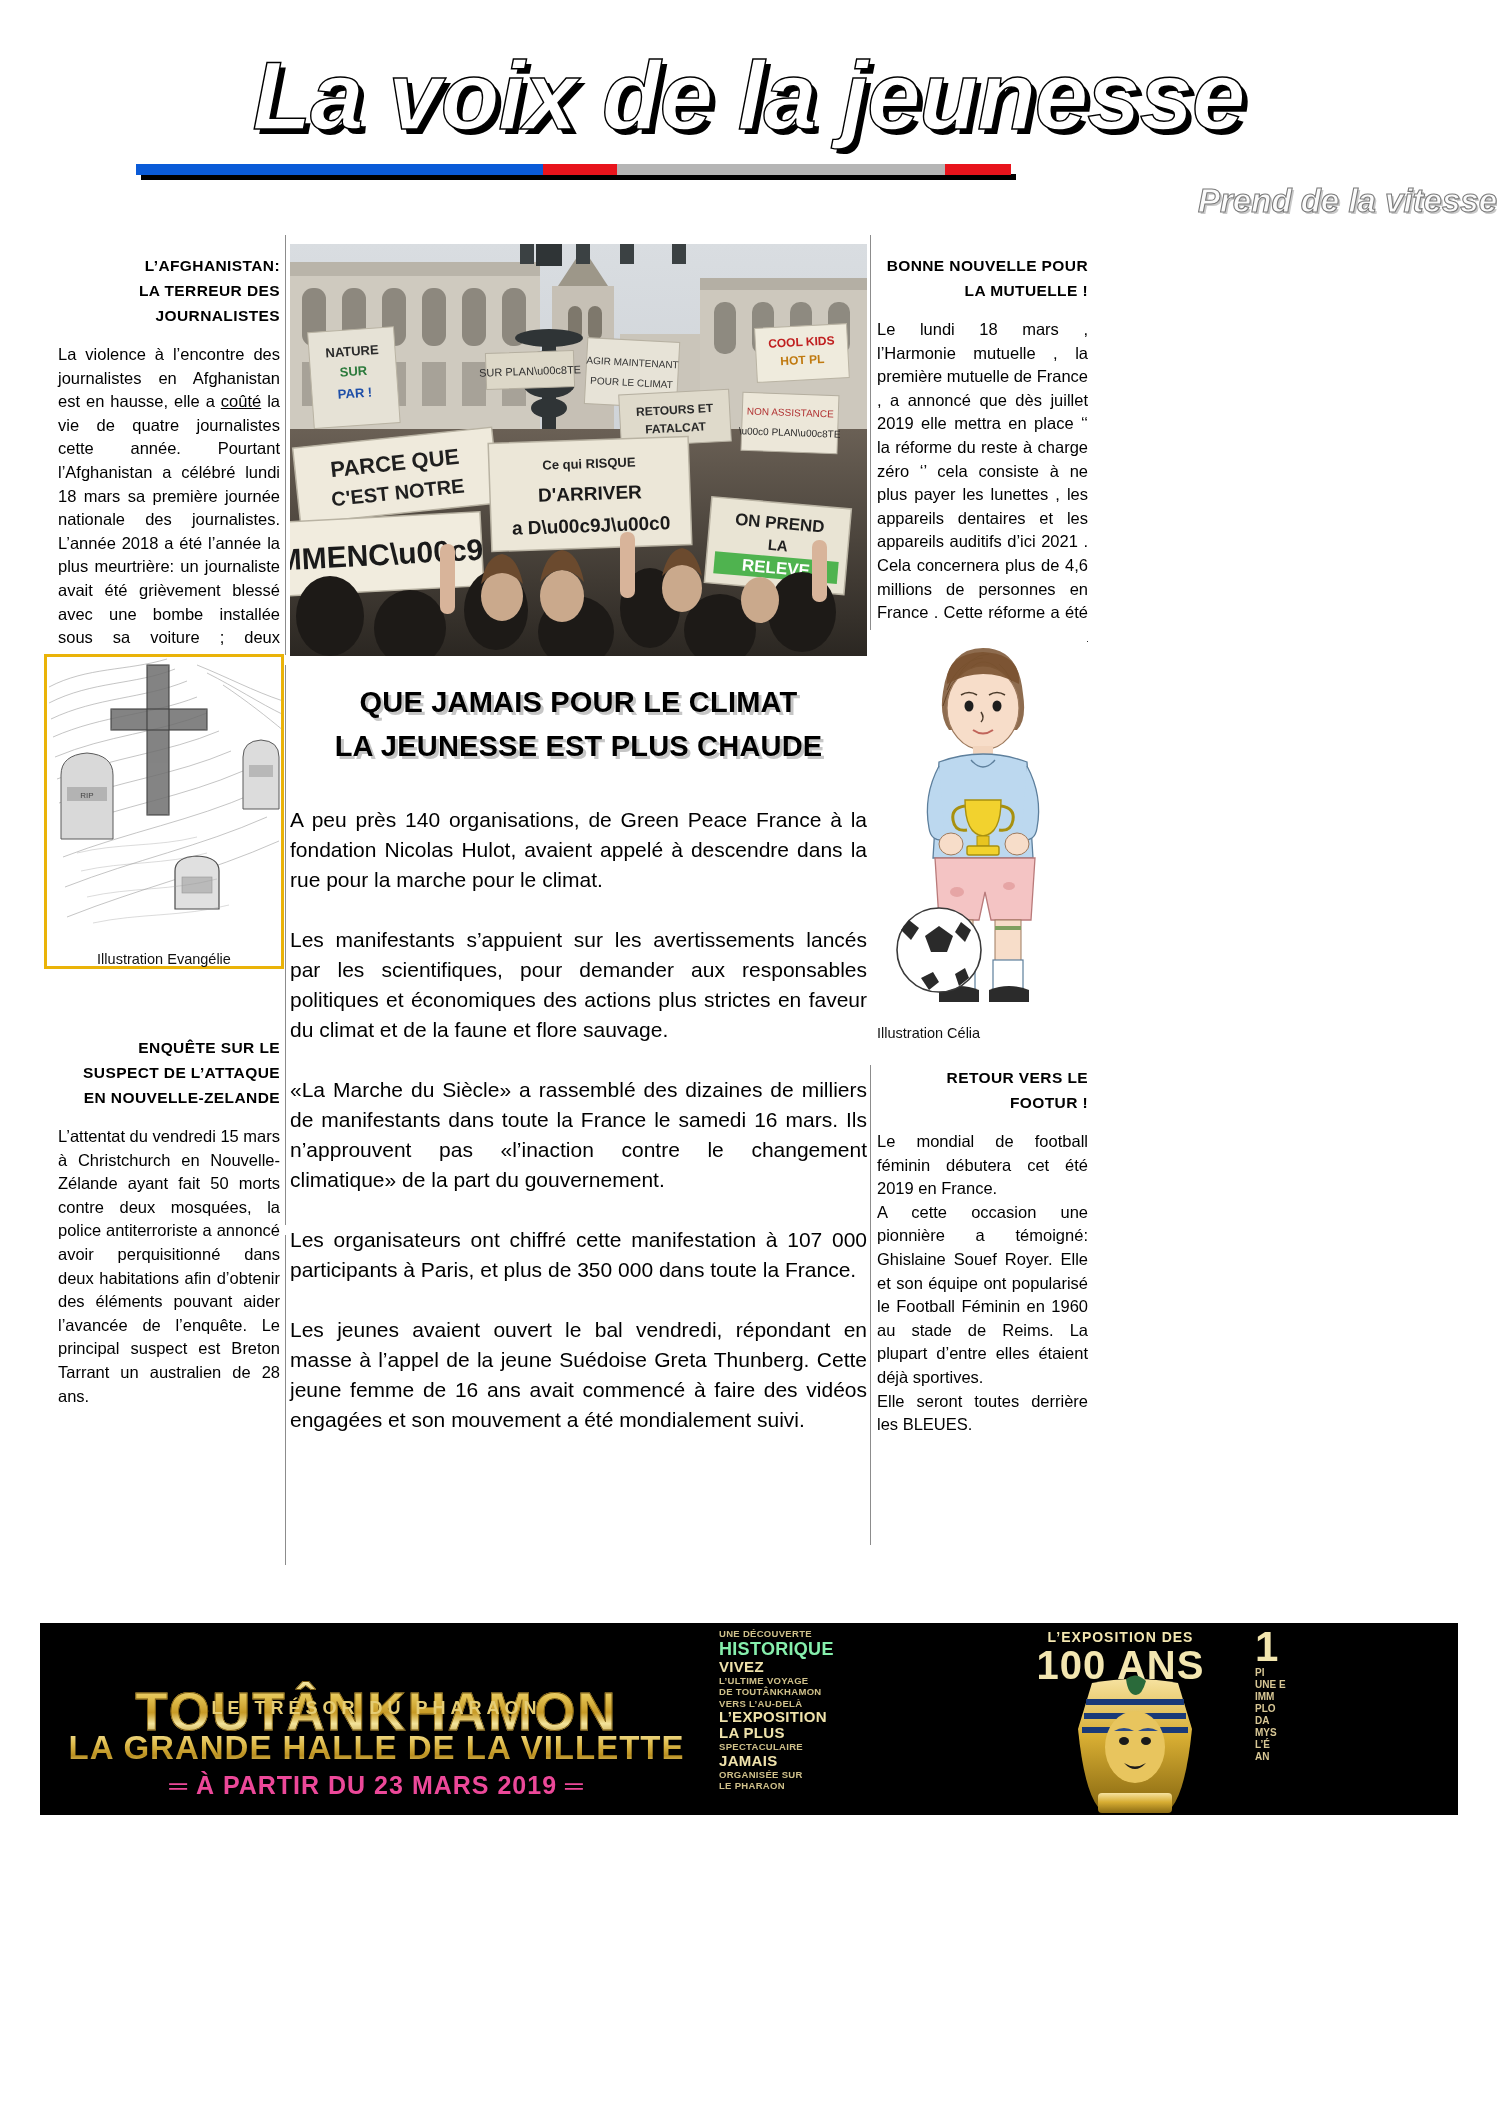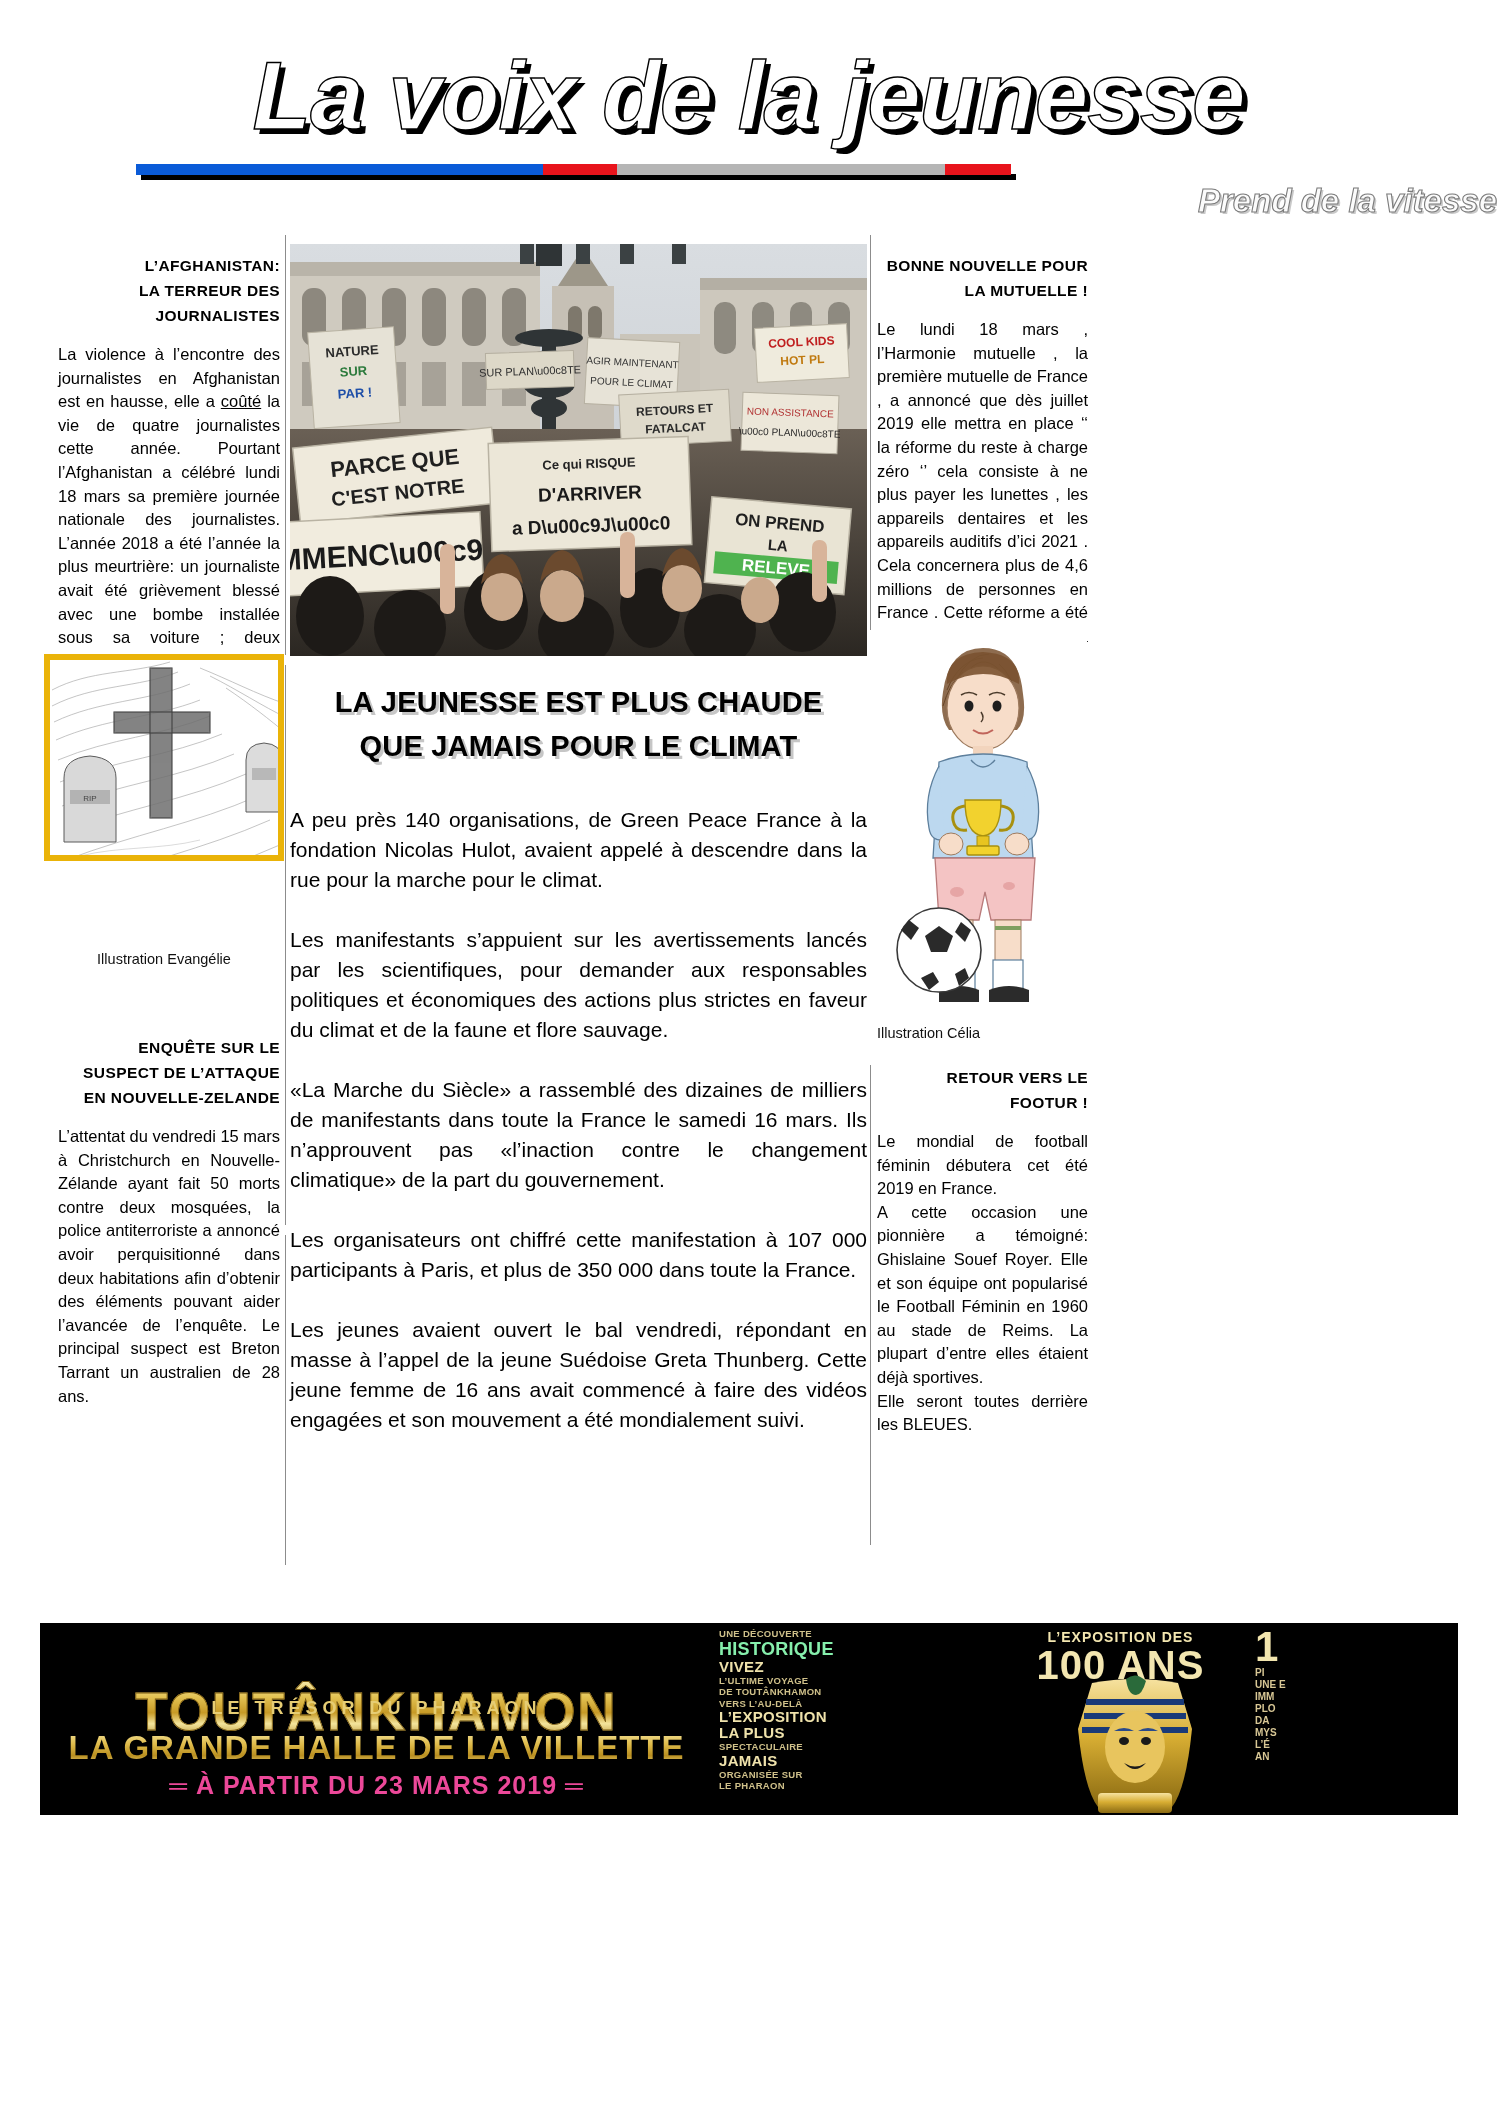--- a/index.html
+++ b/index.html
@@ -65,22 +65,22 @@
     font-size:16.5px; line-height:23.6px; text-align:justify;
     text-justify:inter-word; hyphens:none; margin-top:15px;
   }
   .sidebody p { margin:0 0 0 0; }
   .u { text-decoration:underline; }
 
   
   #col-left { position:absolute; left:58px; top:0px; width:222px; }
   #left-art1-head { margin-top:28px; }
   #illus-cem {
-    position:absolute; left:44px; top:429px; width:240px; height:207px;
-    border:6px solid #eab308; background:#fff; overflow:hidden;
+    position:absolute; left:44px; top:429px; width:240px; height:315px;
+    border:3px solid #eab308; background:#fff; overflow:hidden;
   }
   #illus-cem svg { display:block; }
   #cap-cem {
     position:absolute; left:44px; top:726px; width:240px;
     font-size:14.5px; text-align:center; color:#111;
   }
   #left-art2 { position:absolute; left:58px; top:810px; width:222px; }
 
   
   #photo-main {
@@ -391,22 +391,22 @@
       </g>
       <g fill="#d8b49a">
         <rect x="150" y="300" width="15" height="70" rx="7"></rect>
         <rect x="330" y="288" width="15" height="66" rx="7"></rect>
         <rect x="522" y="296" width="15" height="62" rx="7"></rect>
       </g>
     </svg>
   </div>
 
   <div id="center-head">
+    <div>QUE JAMAIS POUR LE CLIMAT</div>
     <div>LA JEUNESSE EST PLUS CHAUDE</div>
-    <div>QUE JAMAIS POUR LE CLIMAT</div>
   </div>
 
   <div id="center-body">
     <p>A peu près 140 organisations, de Green Peace France à la fondation Nicolas Hulot, avaient appelé à descendre dans la rue pour la marche pour le climat.</p>
     <p>Les manifestants s’appuient sur les avertissements lancés par les scientifiques, pour demander aux responsables politiques et économiques des actions plus strictes en faveur du climat et de la faune et flore sauvage.</p>
     <p>«La Marche du Siècle» a rassemblé des dizaines de milliers de manifestants dans toute la France le samedi 16 mars. Ils n’approuvent pas «l’inaction contre le changement climatique» de la part du gouvernement.</p>
     <p>Les organisateurs ont chiffré cette manifestation à 107 000 participants à Paris, et plus de 350 000 dans toute la France.</p>
     <p>Les jeunes avaient ouvert le bal vendredi, répondant en masse à l’appel de la jeune Suédoise Greta Thunberg. Cette jeune femme de 16 ans avait commencé à faire des vidéos engagées et son mouvement a été mondialement suivi.</p>
   </div>
 

